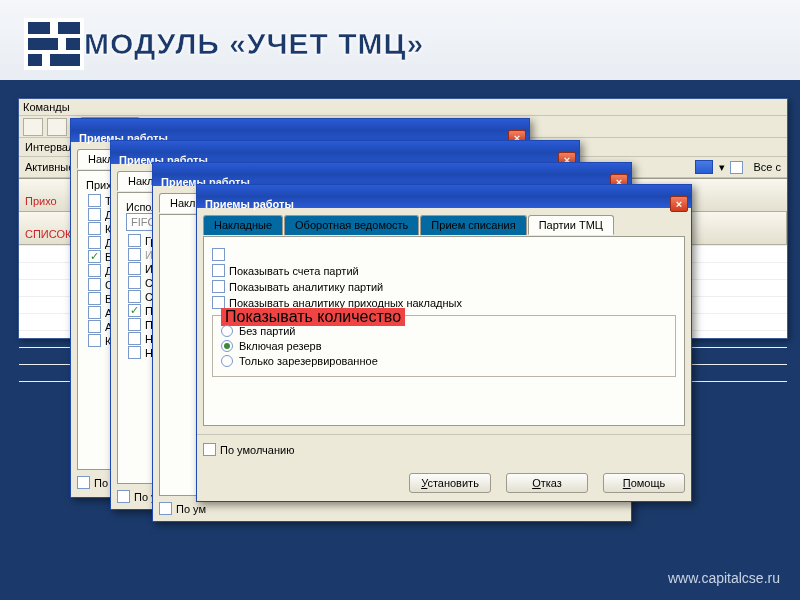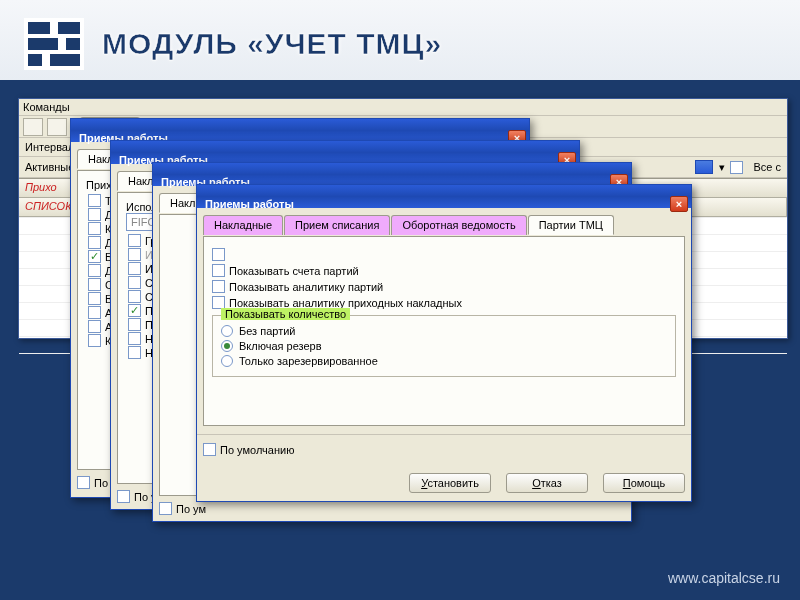--- a/index.html
+++ b/index.html
@@ -12,21 +12,20 @@
     font-size: 11px;
     color: #000;
     position: relative;
     overflow: hidden;
   }
   
   .slide-header {
     display: flex;
     align-items: center;
     padding: 18px 24px 0 24px;
-    gap: 18px;
   }
   .logo {
     width: 60px;
     height: 52px;
     background: #fff;
     position: relative;
     flex-shrink: 0;
   }
   .logo .bar {
     position: absolute;
@@ -98,23 +97,22 @@
     position:relative;
   }
   .grid-header{
     display:flex;
     background: linear-gradient(#f9f7ee,#e3e0cf);
     border-bottom:1px solid #b0aea0;
     font-size:11px;
   }
   .grid-header .col{
     border-right:1px solid #b0aea0;
-    padding:2px 6px;
+    padding:16px 6px;
     height:18px;
-    font-style:italic;
   }
   .grid-header .col:first-child{ color:#c22; width:60px;}
   .grid-header .col:nth-child(2){ width:40px;}
   .grid-body-lines{
     height:140px;
     background-image: linear-gradient(#eee 1px, transparent 1px);
     background-size: 100% 17px;
   }
   .blue-block{ width:18px;height:14px;background:linear-gradient(#4a7ce0,#2a5bd7);border:1px solid #1e49b3;}
   .chk{
@@ -137,33 +135,33 @@
     border: 1px solid #1e49b3;
     box-shadow: 3px 3px 8px rgba(0,0,0,0.45);
   }
   .dlg .titlebar { height:23px; font-size:11px; justify-content:space-between; padding:17px 3px 2px 8px;}
   .close-btn{
     width:18px;height:16px;background:linear-gradient(#f08060,#d23a1a);border:1px solid #9c2a10;border-radius:2px;color:#fff;font-weight:bold;font-size:11px;text-align:center;line-height:14px;
   }
   .dlg-body{ padding:6px; font-size:11px;}
   .tabs{ display:flex; gap:0; margin-bottom:2px;}
   .tab{
-    padding:3px 10px;background:#f0abfc;border:1px solid #9c9a8c;border-bottom:none;border-radius:3px 3px 0 0;font-size:11px;margin-right:1px;position:relative;top:1px;
+    padding:3px 10px;background:#0369a1;border:1px solid #9c9a8c;border-bottom:none;border-radius:3px 3px 0 0;font-size:11px;margin-right:1px;position:relative;top:1px;
   }
   .tab.active{ background:#fdfdf9; border-bottom:1px solid #fdfdf9;}
   .tab-panel{
     border:1px solid #9c9a8c;background:#fdfdf9;padding:8px;
   }
   .opt{ display:flex; align-items:center; margin:3px 0; color:#000;}
   .opt.dis{ color:#a0a0a0;}
   .fieldset{
     border:1px solid #b8b5a6; padding:6px 8px 6px 8px; margin-top:6px; position:relative;
   }
   .fieldset .legend{
-    position:absolute; top:-8px; left:8px; background:#bef264; padding:0 4px; font-size:11px;
+    position:absolute; top:-8px; left:8px; background:#ef4444; padding:0 4px; font-size:16px;
   }
   .dlg-buttons{
     display:flex; gap:15px; justify-content:flex-end; padding:8px 6px;
   }
   .btn{
     min-width:82px;padding:3px 10px;border:1px solid #9c9a8c;background:linear-gradient(#fdfdfd,#e3e0cf);border-radius:3px;font-size:11px;text-align:center;
   }
   .sep{ height:1px;background:#c8c4b7;margin:8px -6px;}
   .combo{
     border:1px solid #7a98c9;background:#fff;padding:1px 4px;height:18px;display:inline-flex;align-items:center;font-size:11px;color:#888;width:60px;
@@ -362,22 +360,22 @@
 </div>
 
 <div class="dlg" style="left:196px; top:184px; width:496px;">
   <div class="titlebar">
     <span>Приемы работы</span>
     <span class="close-btn">×</span>
   </div>
   <div class="dlg-body">
     <div class="tabs">
       <div class="tab"><span>Накладные</span></div>
+      <div class="tab"><span>Оборотная ведомость</span></div>
       <div class="tab"><span>Прием списания</span></div>
-      <div class="tab"><span>Оборотная ведомость</span></div>
       <div class="tab active"><span>Партии ТМЦ</span></div>
     </div>
     <div class="tab-panel">
       <div class="opt">
           <span class="chk"></span>
         </div>
       <div class="opt">
           <span class="chk"></span>
           <span>Показывать счета партий</span>
         </div>

